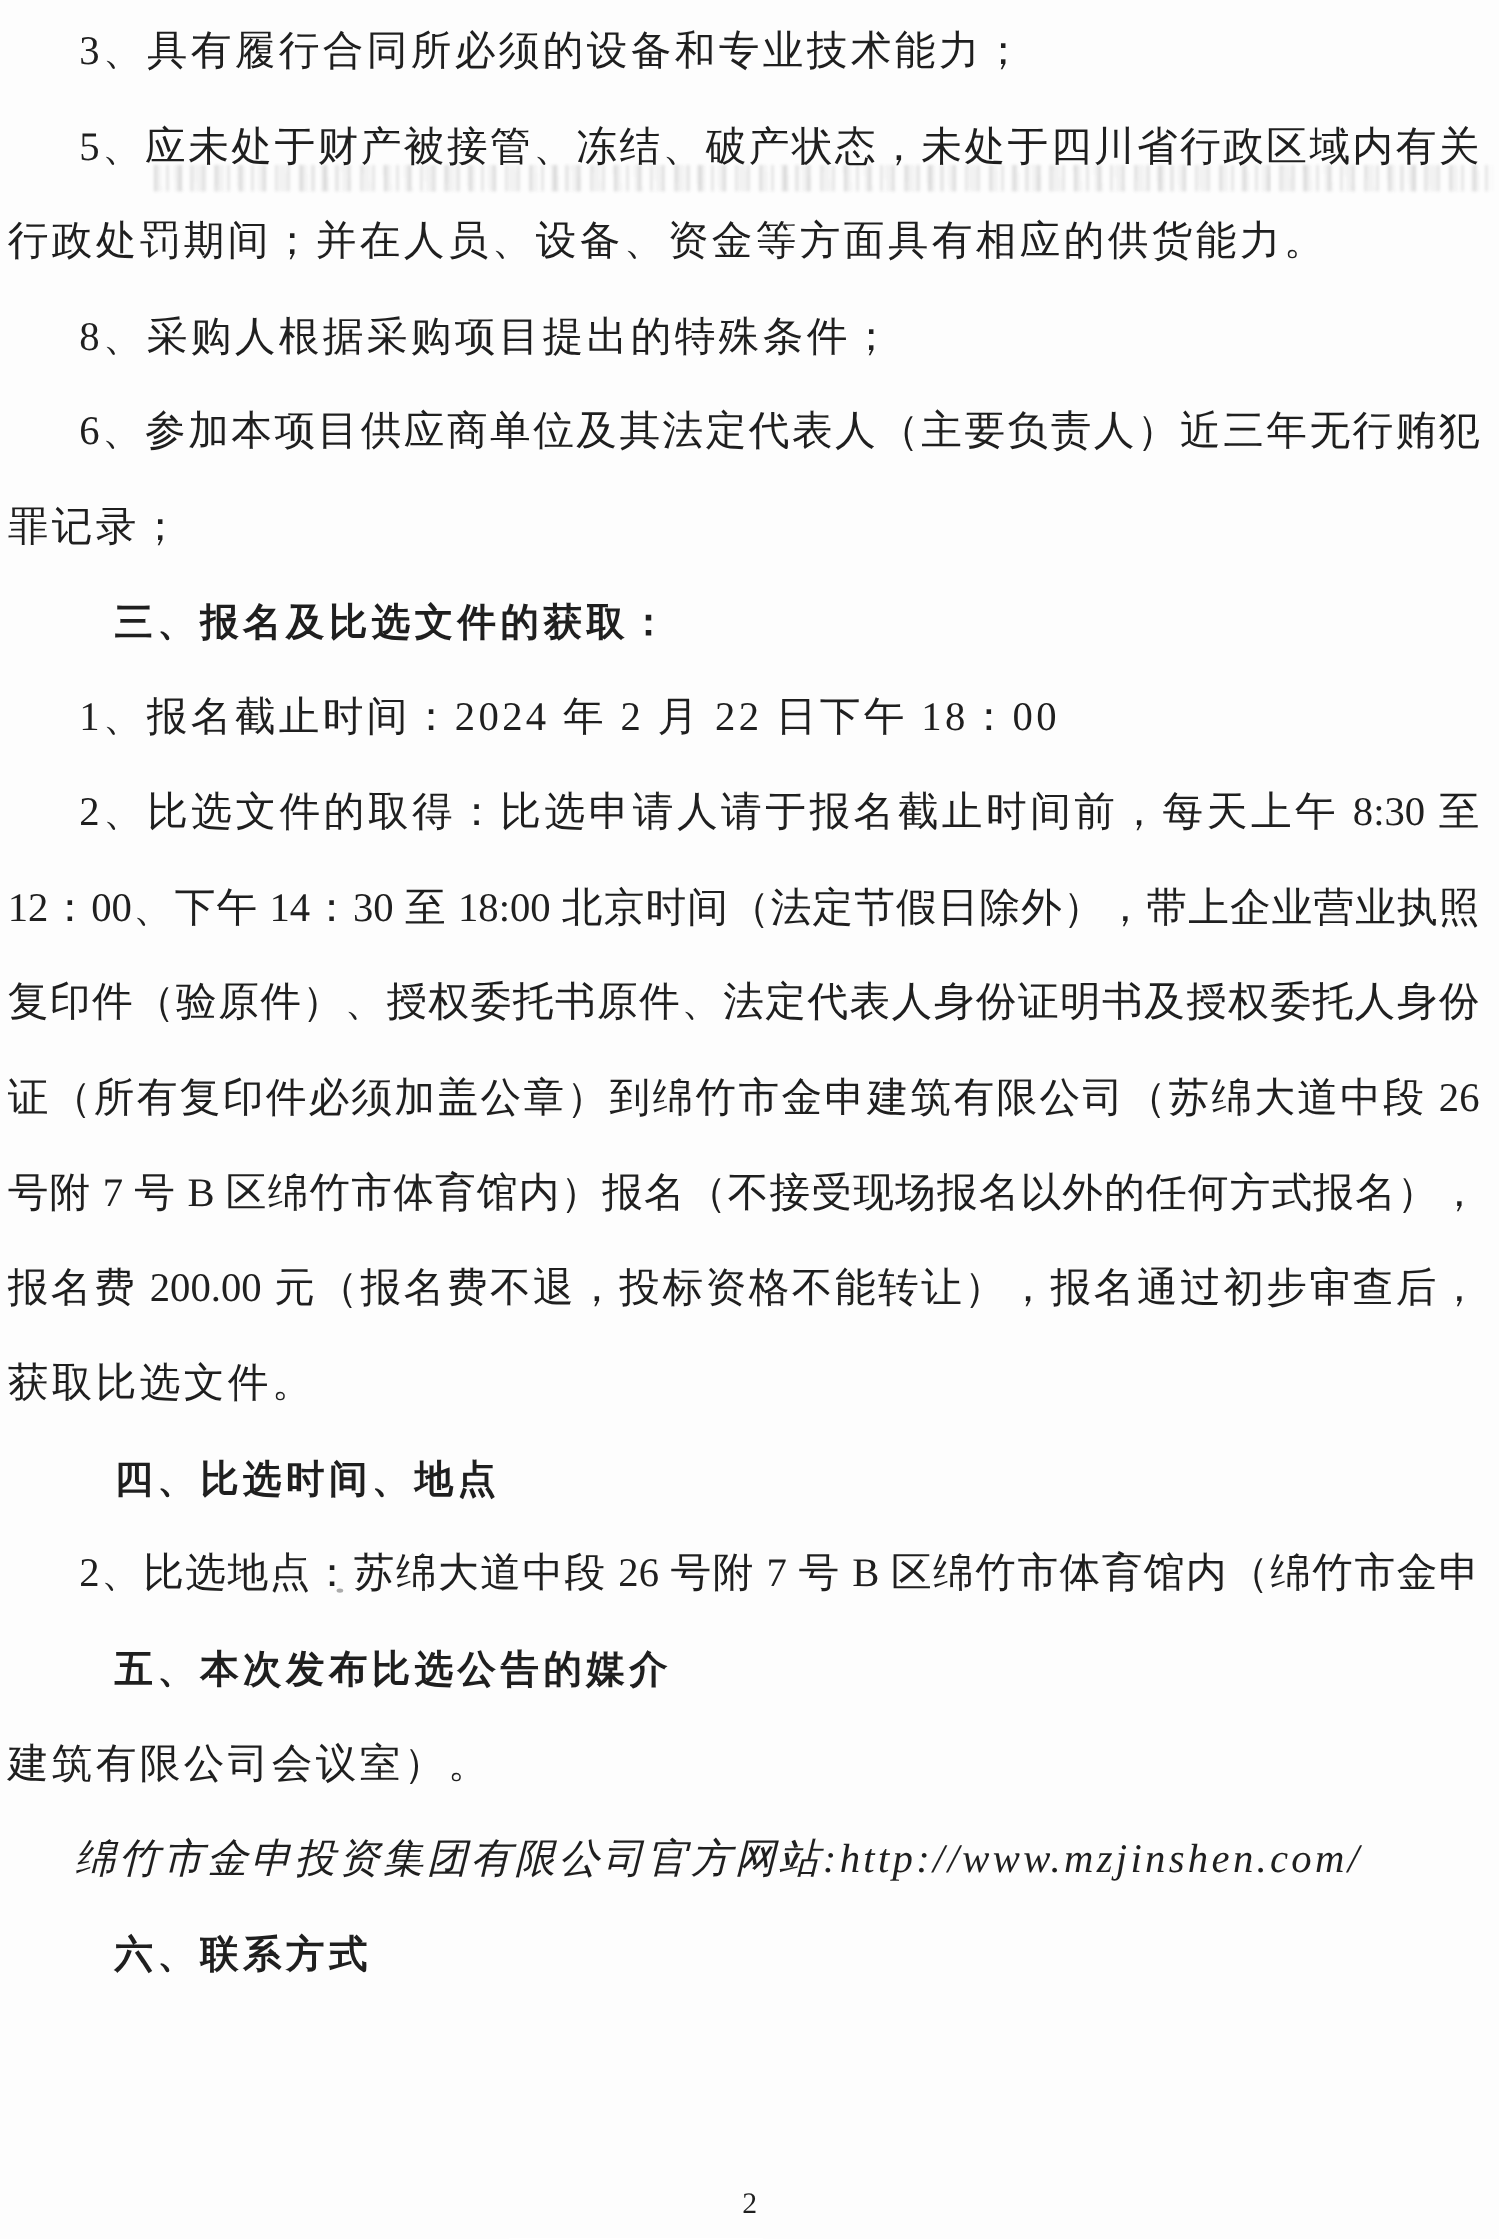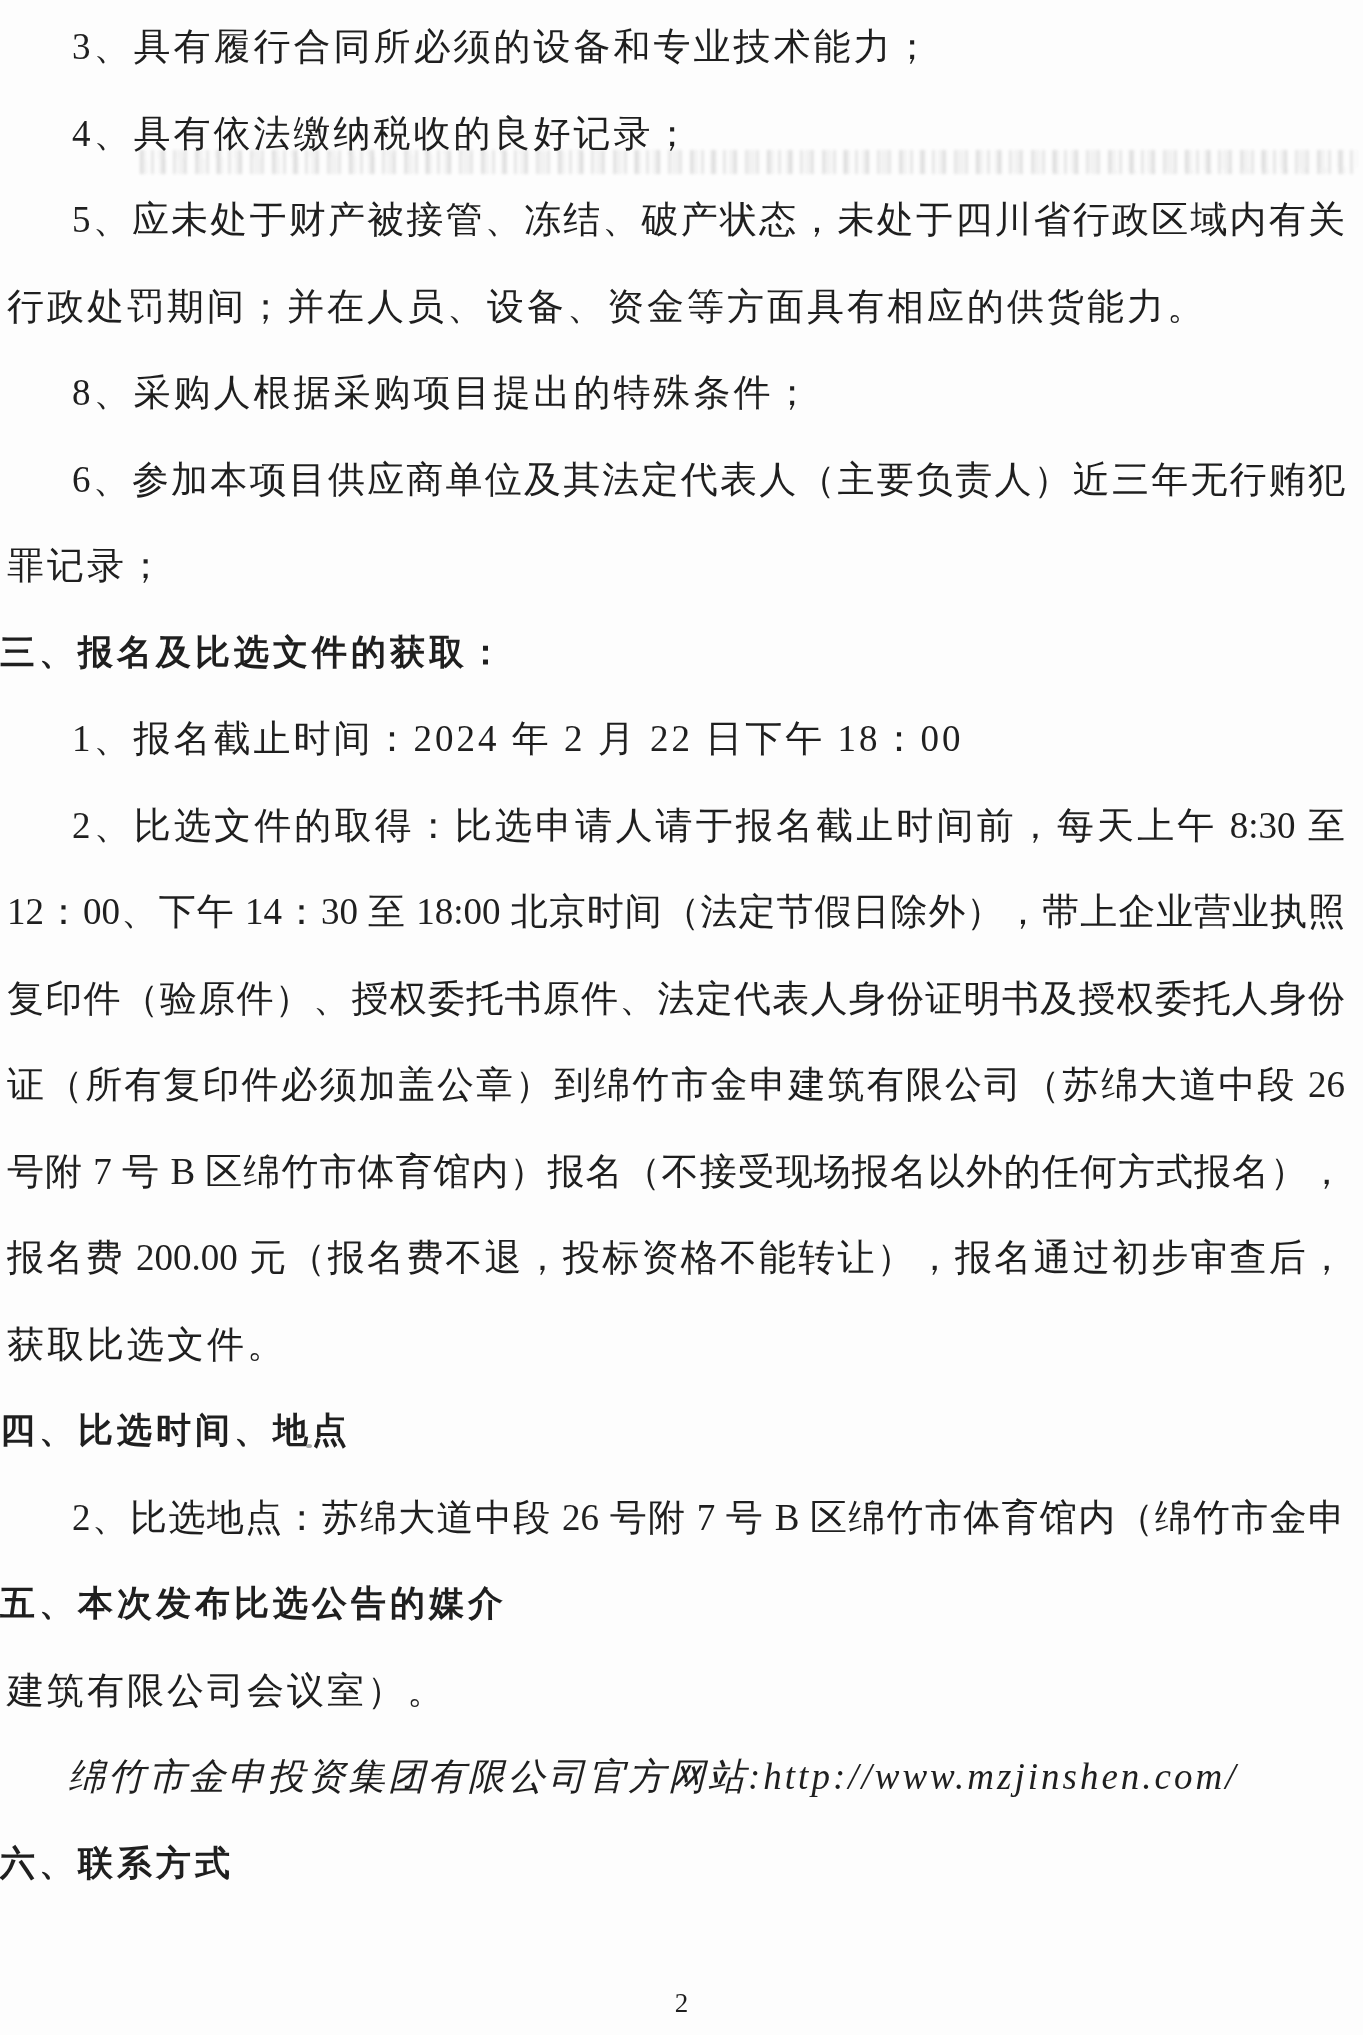--- a/index.html
+++ b/index.html
@@ -26,21 +26,22 @@
     height: 86.5px;
     line-height: 86.5px;
     font-size: 37px;
     letter-spacing: 3px;
     white-space: nowrap;
   }
   .item { padding-left: 72px; }
   .cont { padding-left: 7px; }
   .para { padding-left: 68px; font-style: italic; }
   .head {
-    font-family: Liberation Serif, serif;
+    padding-left: 104px;
+    font-family: Liberation Sans, sans-serif;
     font-weight: bold;
     font-size: 35px;
     letter-spacing: 4px;
   }
   .full {
     white-space: normal;
     text-align: justify;
     text-align-last: justify;
     padding-right: 18px;
     letter-spacing: normal;
@@ -85,21 +86,20 @@
 </head>
 <body>
 
 <div class="page">
 
   <div class="scan-band"></div>
   <div class="scan-dot"></div>
 
   <div class="content">
     <div class="line item">3、具有履行合同所必须的设备和专业技术能力；</div>
-    <div class="line item">4、具有依法缴纳税收的良好记录；</div>
     <div class="line item full">5、应未处于财产被接管、冻结、破产状态，未处于四川省行政区域内有关</div>
     <div class="line cont">行政处罚期间；并在人员、设备、资金等方面具有相应的供货能力。</div>
     <div class="line item">8、采购人根据采购项目提出的特殊条件；</div>
     <div class="line item full">6、参加本项目供应商单位及其法定代表人（主要负责人）近三年无行贿犯</div>
     <div class="line cont">罪记录；</div>
     <div class="line head">三、报名及比选文件的获取：</div>
     <div class="line item">1、报名截止时间：2024 年 2 月 22 日下午 18：00</div>
     <div class="line item full">2、比选文件的取得：比选申请人请于报名截止时间前，每天上午 8:30 至</div>
     <div class="line cont full">12：00、下午 14：30 至 18:00 北京时间（法定节假日除外），带上企业营业执照</div>
     <div class="line cont full">复印件（验原件）、授权委托书原件、法定代表人身份证明书及授权委托人身份</div>

